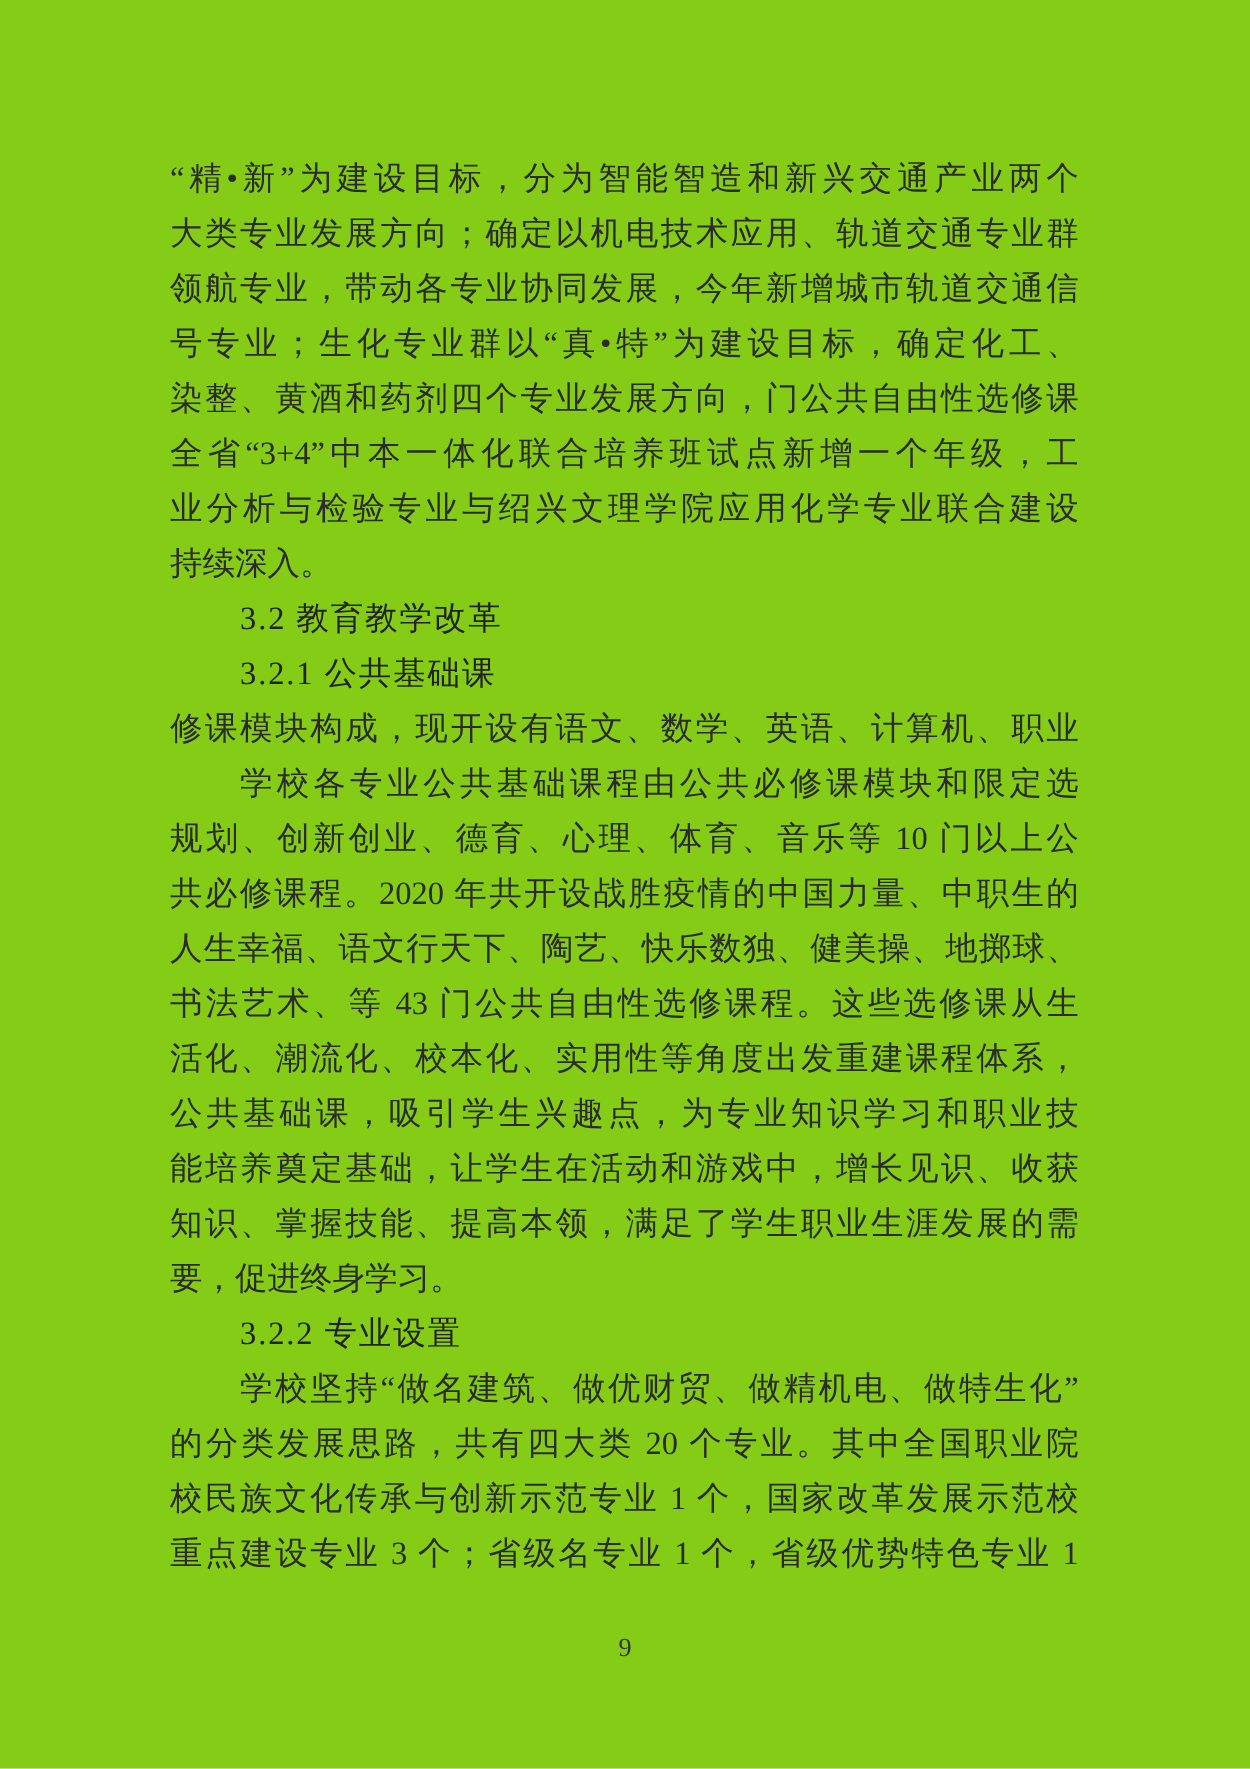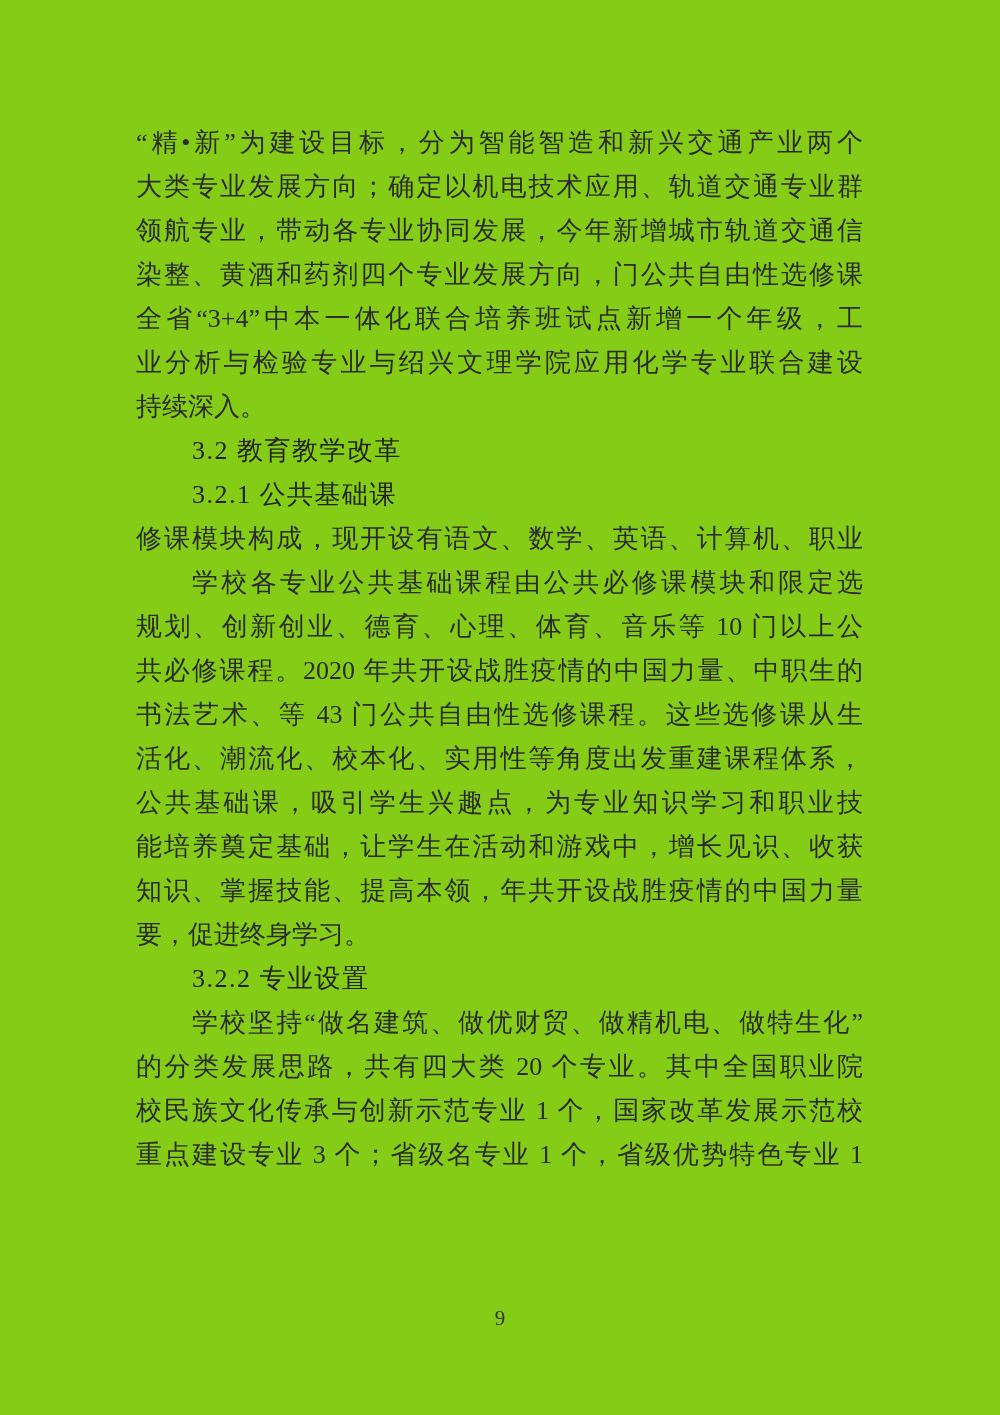--- a/index.html
+++ b/index.html
@@ -56,35 +56,37 @@
   }
 </style>
 </head>
 <body>
 
 <div class="page">
   <div class="text-block">
       <div class="line justify">“精•新”为建设目标，分为智能智造和新兴交通产业两个</div>
       <div class="line justify">大类专业发展方向；确定以机电技术应用、轨道交通专业群</div>
       <div class="line justify">领航专业，带动各专业协同发展，今年新增城市轨道交通信</div>
+      <div class="line justify">号专业；生化专业群以“真•特”为建设目标，确定化工、</div>
       <div class="line justify">染整、黄酒和药剂四个专业发展方向，门公共自由性选修课程，</div>
       <div class="line justify">全省“3+4”中本一体化联合培养班试点新增一个年级，工</div>
       <div class="line justify">业分析与检验专业与绍兴文理学院应用化学专业联合建设</div>
       <div class="line no-justify">持续深入。</div>
       <div class="line heading indent no-justify">3.2 教育教学改革</div>
       <div class="line heading indent no-justify">3.2.1 公共基础课</div>
       <div class="line justify">修课模块构成，现开设有语文、数学、英语、计算机、职业</div>
       <div class="line indent justify">学校各专业公共基础课程由公共必修课模块和限定选</div>
       <div class="line justify">规划、创新创业、德育、心理、体育、音乐等 10 门以上公</div>
       <div class="line justify">共必修课程。2020 年共开设战胜疫情的中国力量、中职生的</div>
+      <div class="line justify">人生幸福、语文行天下、陶艺、快乐数独、健美操、地掷球、</div>
       <div class="line justify">书法艺术、等 43 门公共自由性选修课程。这些选修课从生</div>
       <div class="line justify">活化、潮流化、校本化、实用性等角度出发重建课程体系，</div>
       <div class="line justify">公共基础课，吸引学生兴趣点，为专业知识学习和职业技</div>
       <div class="line justify">能培养奠定基础，让学生在活动和游戏中，增长见识、收获</div>
-      <div class="line justify">知识、掌握技能、提高本领，年共开设战胜疫情的中国力量</div>
+      <div class="line justify">知识、掌握技能、提高本领，满足了学生职业生涯发展的需</div>
       <div class="line no-justify">要，促进终身学习。</div>
       <div class="line heading indent no-justify">3.2.2 专业设置</div>
       <div class="line indent justify">学校坚持“做名建筑、做优财贸、做精机电、做特生化”</div>
       <div class="line justify">的分类发展思路，共有四大类 20 个专业。其中全国职业院</div>
       <div class="line justify">校民族文化传承与创新示范专业 1 个，国家改革发展示范校</div>
       <div class="line justify">重点建设专业 3 个；省级名专业 1 个，省级优势特色专业 1</div>
     </div>
   <div class="page-number">9</div>
 </div>
 

